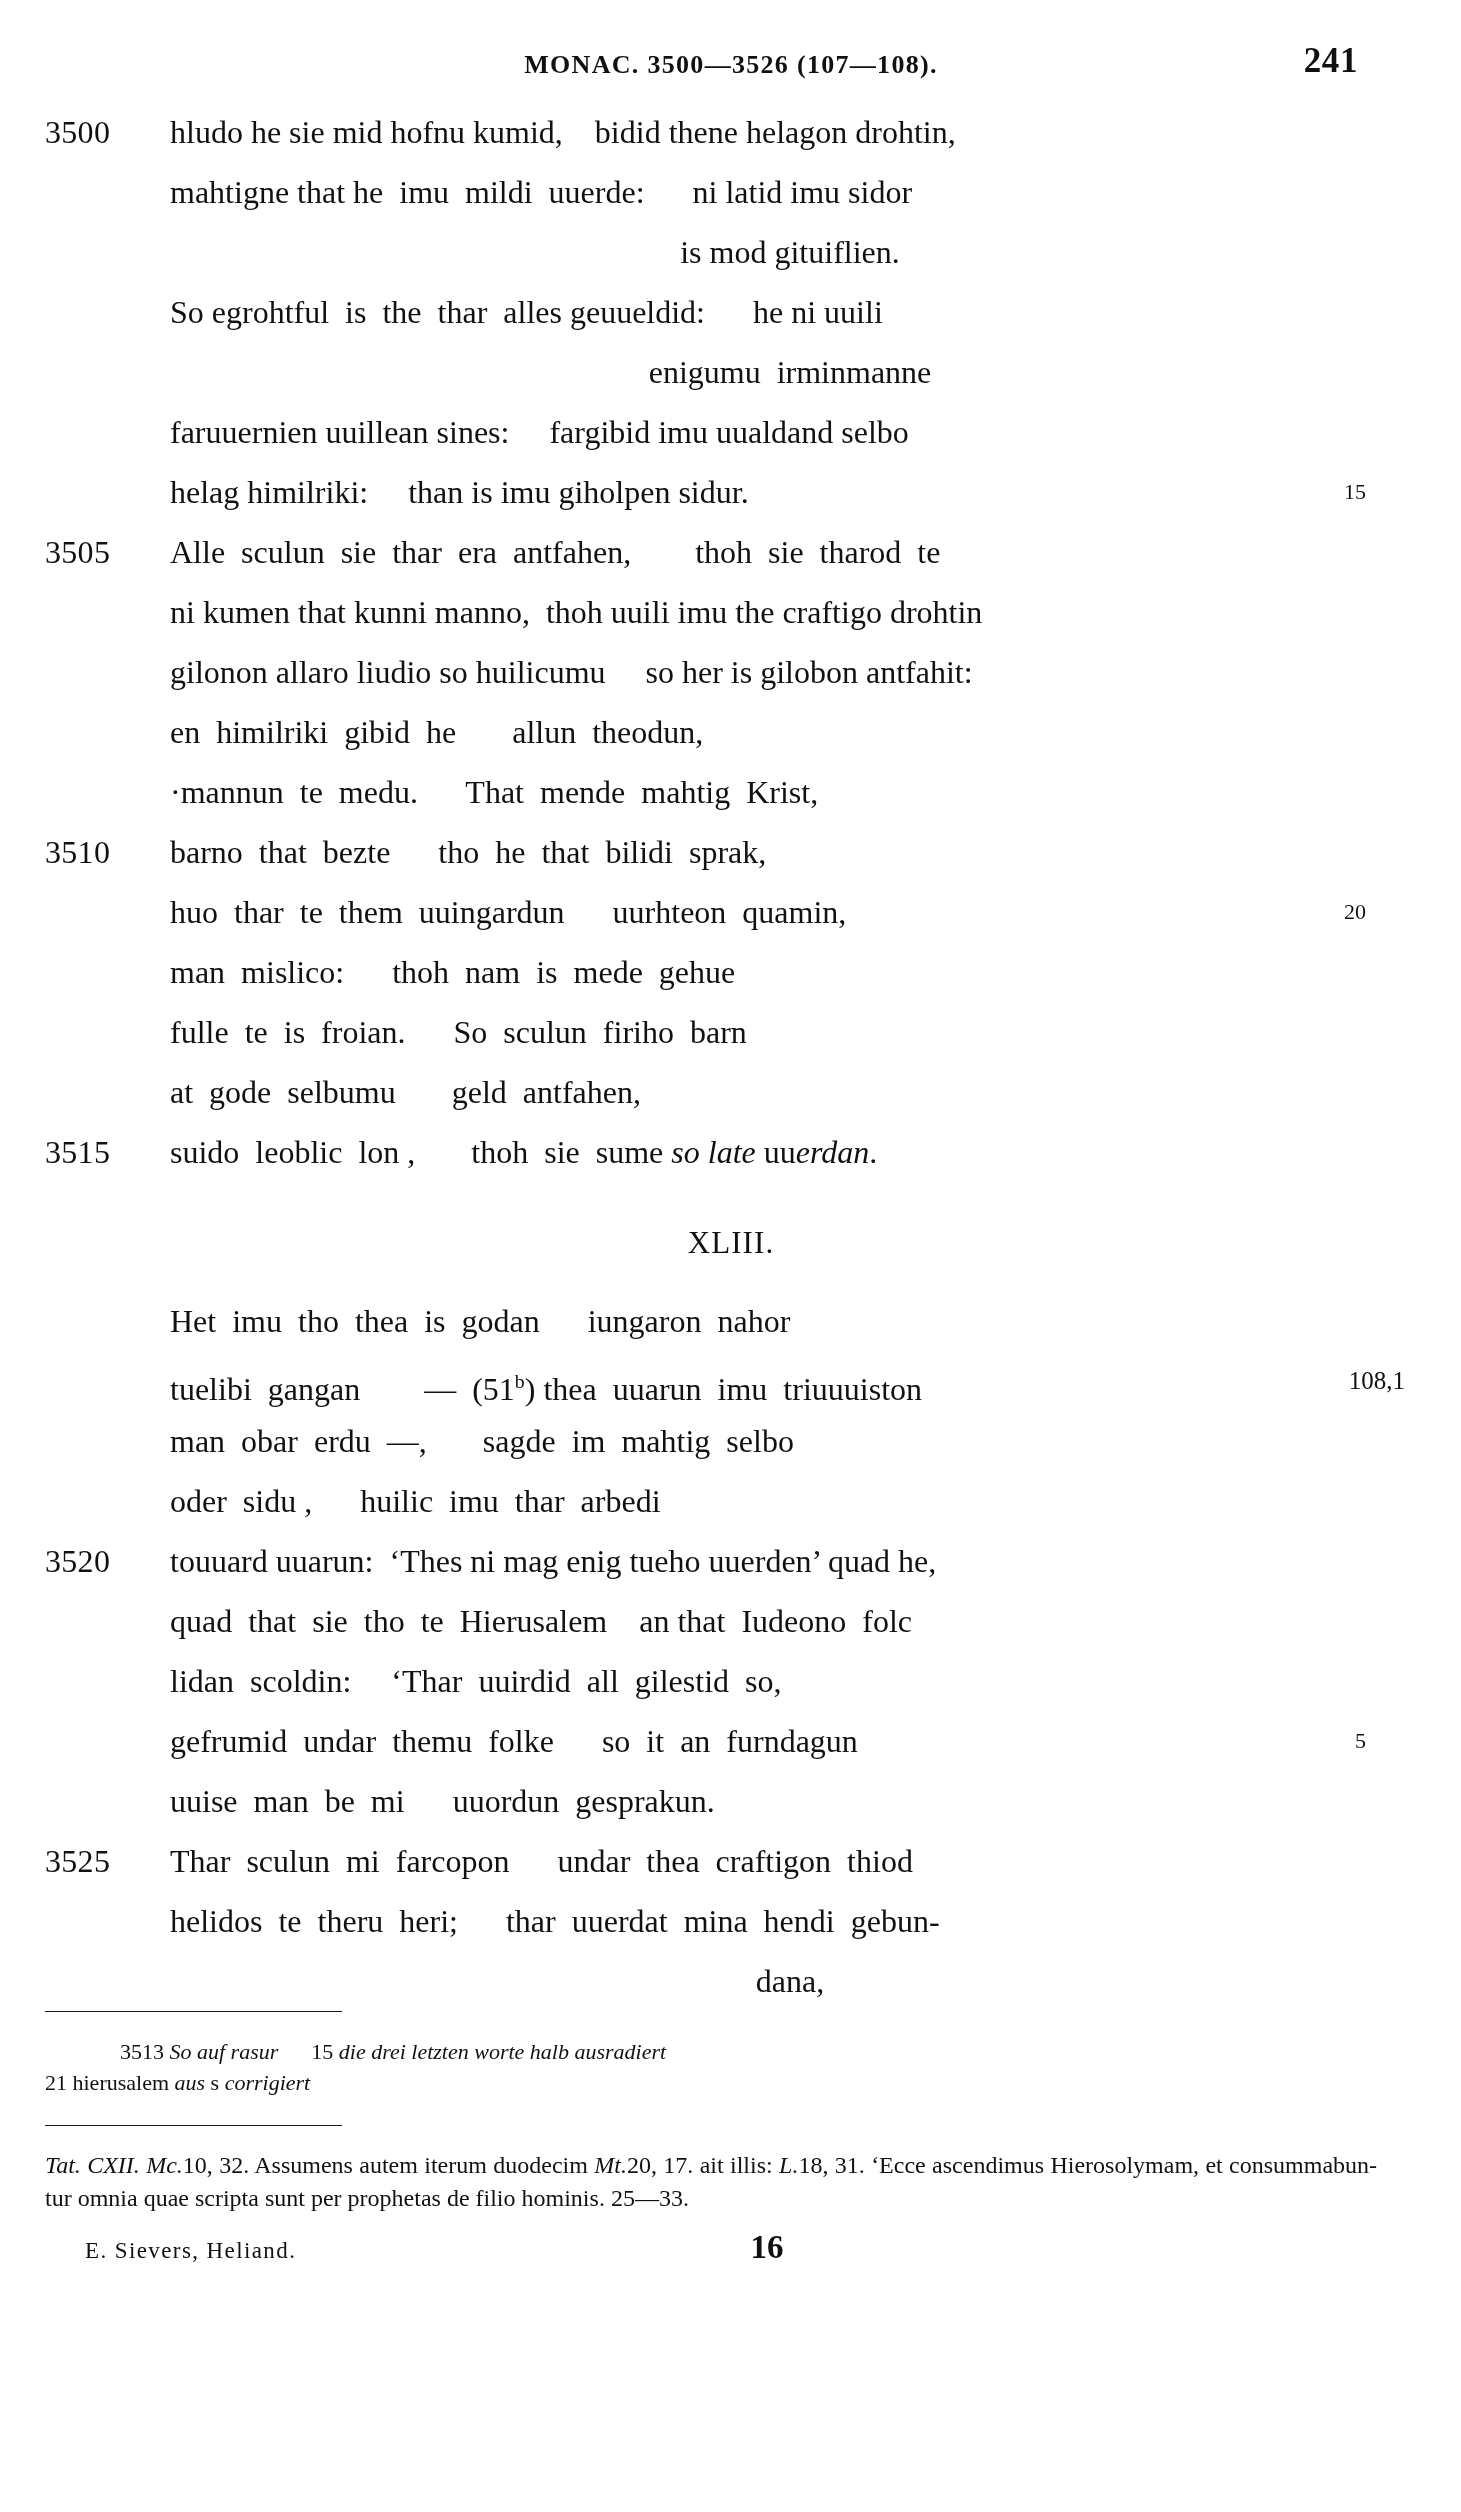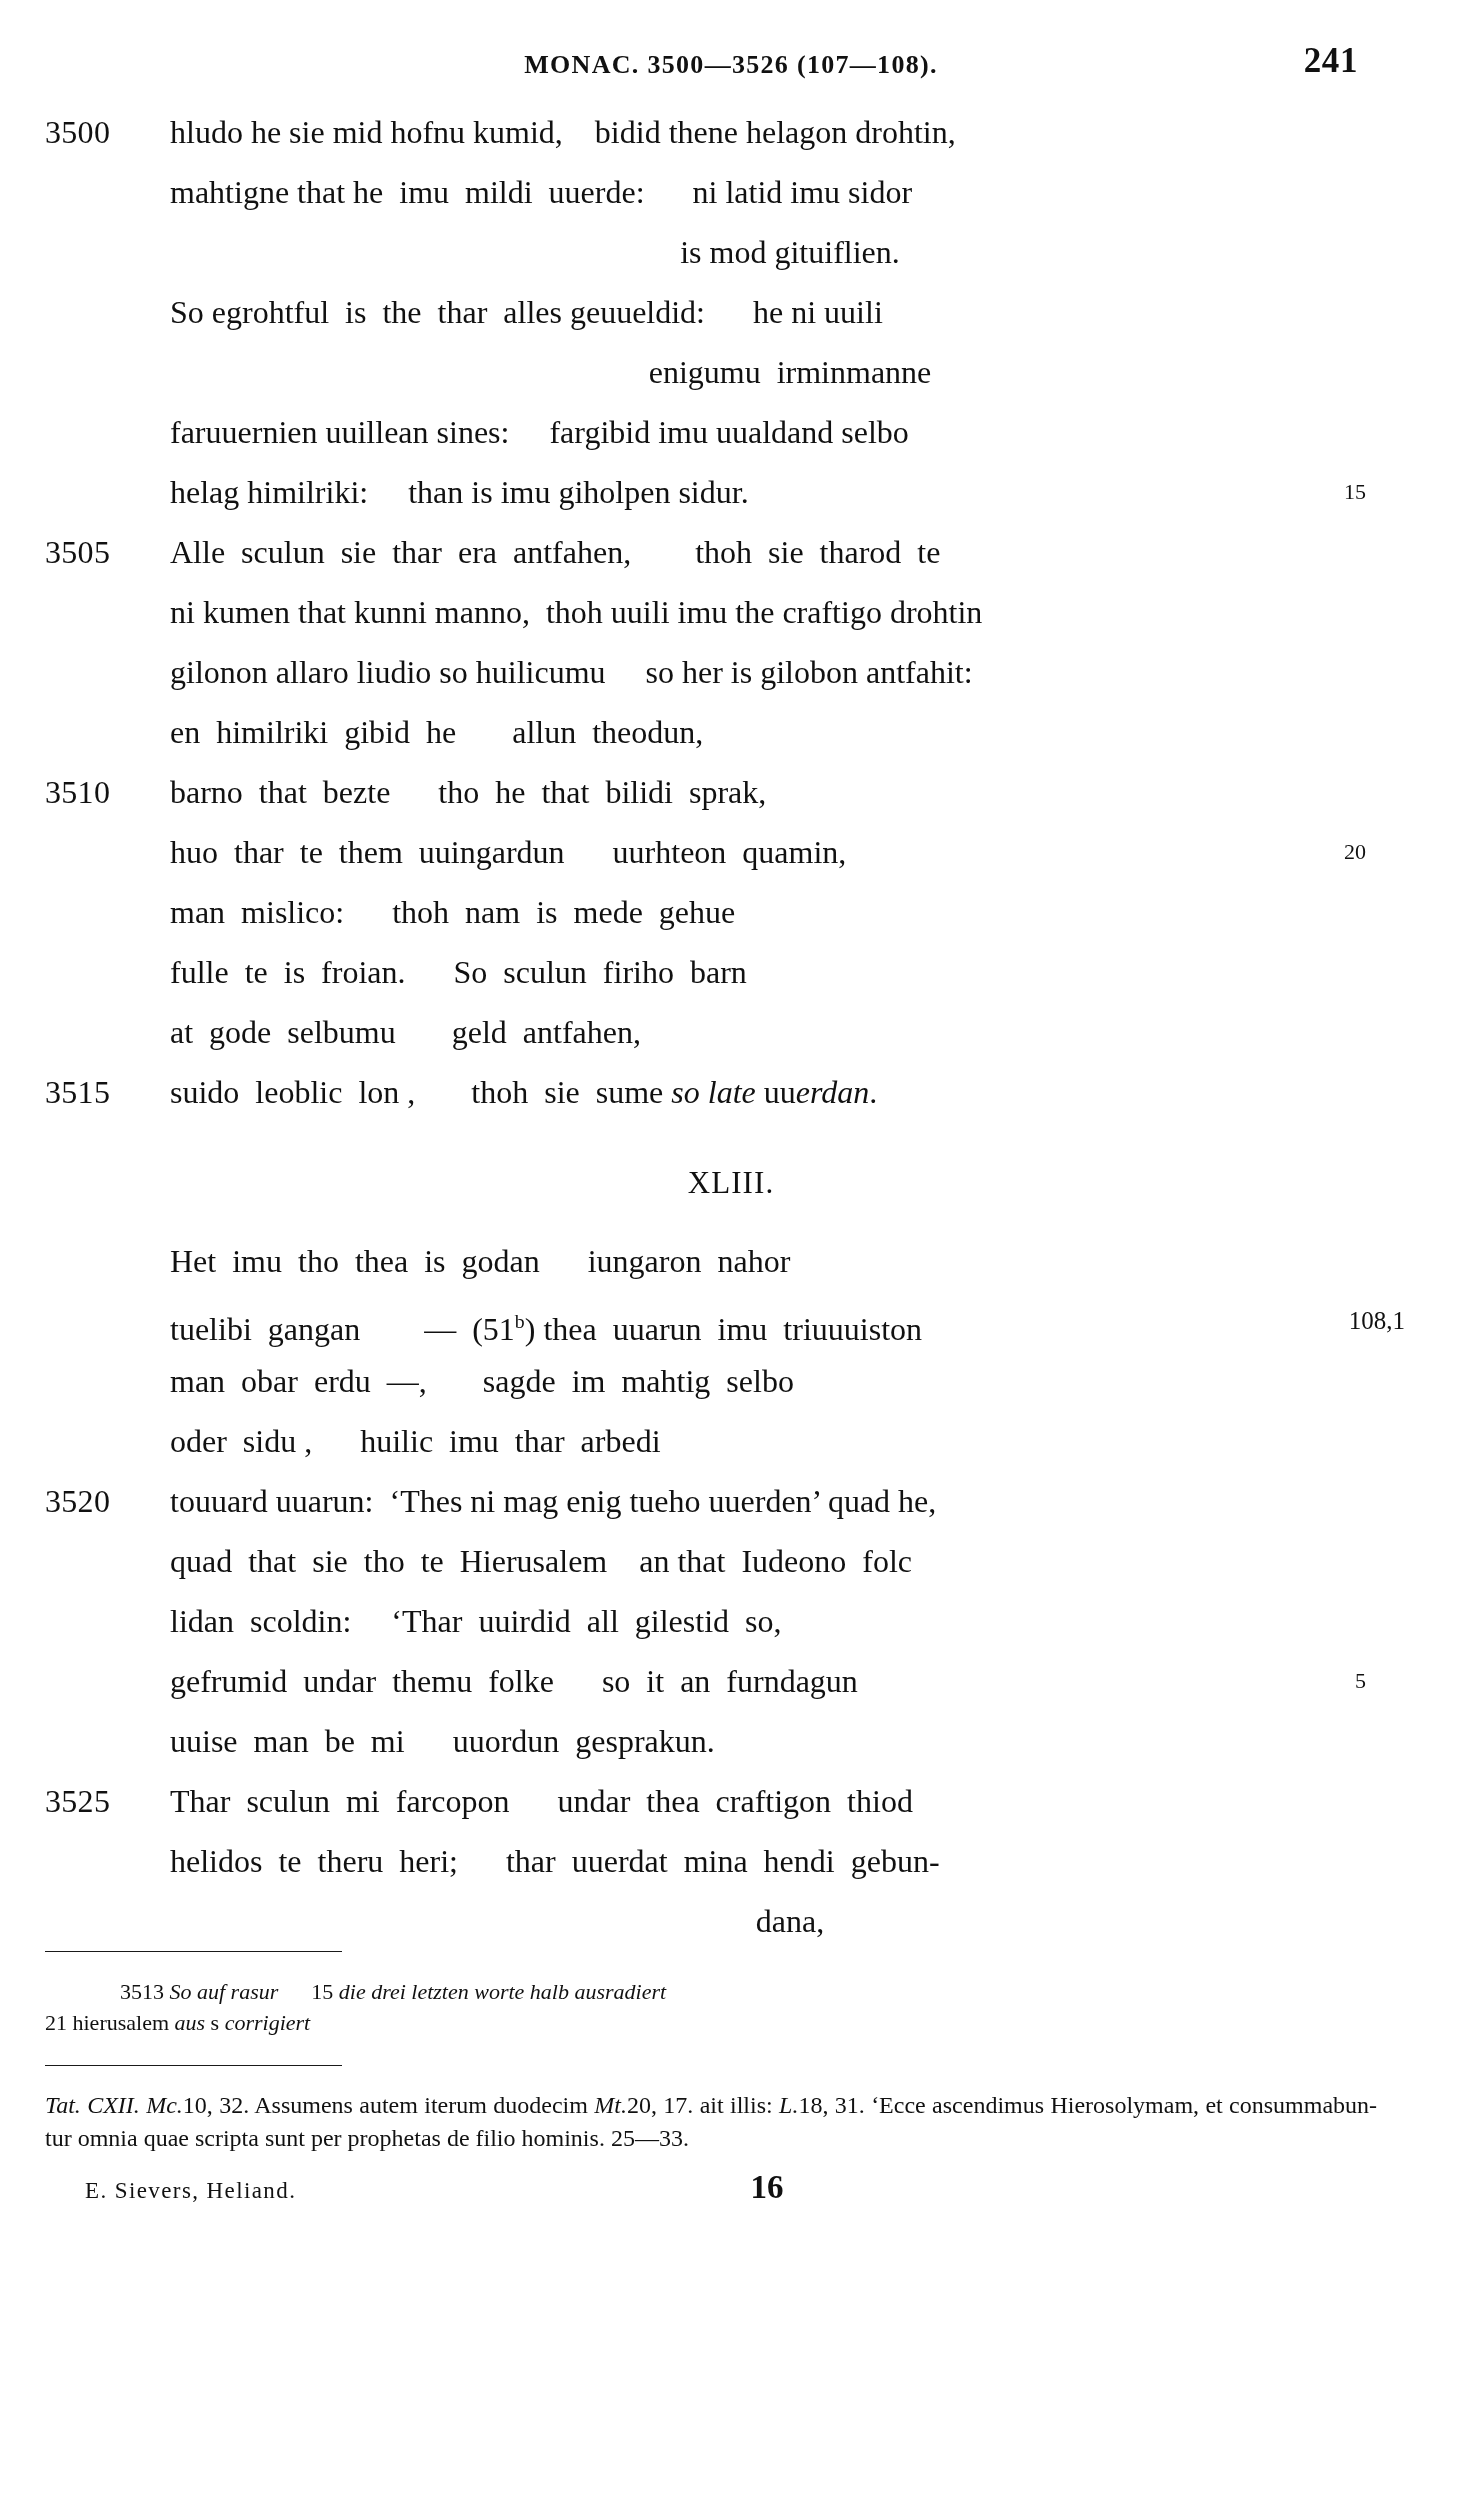--- a/index.html
+++ b/index.html
@@ -192,20 +192,21 @@
       <div class="vline"><span class="vnum"></span><span class="vtext">mahtigne that he  imu  mildi  uuerde:      ni latid imu sidor</span></div>
       <div class="vline"><span class="vnum"></span><span class="vtext centered">is mod gituiflien.</span></div>
       <div class="vline"><span class="vnum"></span><span class="vtext">So egrohtful  is  the  thar  alles geuueldid:      he ni uuili</span></div>
       <div class="vline"><span class="vnum"></span><span class="vtext centered">enigumu  irminmanne</span></div>
       <div class="vline"><span class="vnum"></span><span class="vtext">faruuernien uuillean sines:     fargibid imu uualdand selbo</span></div>
       <div class="vline"><span class="vnum"></span><span class="vtext">helag himilriki:     than is imu giholpen sidur.</span><span class="vmargin">15</span></div>
       <div class="vline"><span class="vnum">3505</span><span class="vtext">Alle  sculun  sie  thar  era  antfahen,        thoh  sie  tharod  te</span></div>
       <div class="vline"><span class="vnum"></span><span class="vtext">ni kumen that kunni manno,  thoh uuili imu the craftigo drohtin</span></div>
       <div class="vline"><span class="vnum"></span><span class="vtext">gilonon allaro liudio so huilicumu     so her is gilobon antfahit:</span></div>
       <div class="vline"><span class="vnum"></span><span class="vtext">en  himilriki  gibid  he       allun  theodun,</span></div>
+      <div class="vline"><span class="vnum"></span><span class="vtext">·mannun  te  medu.      That  mende  mahtig  Krist,</span></div>
       <div class="vline"><span class="vnum">3510</span><span class="vtext">barno  that  bezte      tho  he  that  bilidi  sprak,</span></div>
       <div class="vline"><span class="vnum"></span><span class="vtext">huo  thar  te  them  uuingardun      uurhteon  quamin,</span><span class="vmargin">20</span></div>
       <div class="vline"><span class="vnum"></span><span class="vtext">man  mislico:      thoh  nam  is  mede  gehue</span></div>
       <div class="vline"><span class="vnum"></span><span class="vtext">fulle  te  is  froian.      So  sculun  firiho  barn</span></div>
       <div class="vline"><span class="vnum"></span><span class="vtext">at  gode  selbumu       geld  antfahen,</span></div>
     </div>
 
   <div class="vline">
     <span class="vnum">3515</span>
     <span class="vtext"><span>suido  leoblic  lon ,       thoh  sie  sume </span><i>so late</i><span> uu</span><i>erdan</i><span>.</span></span>

